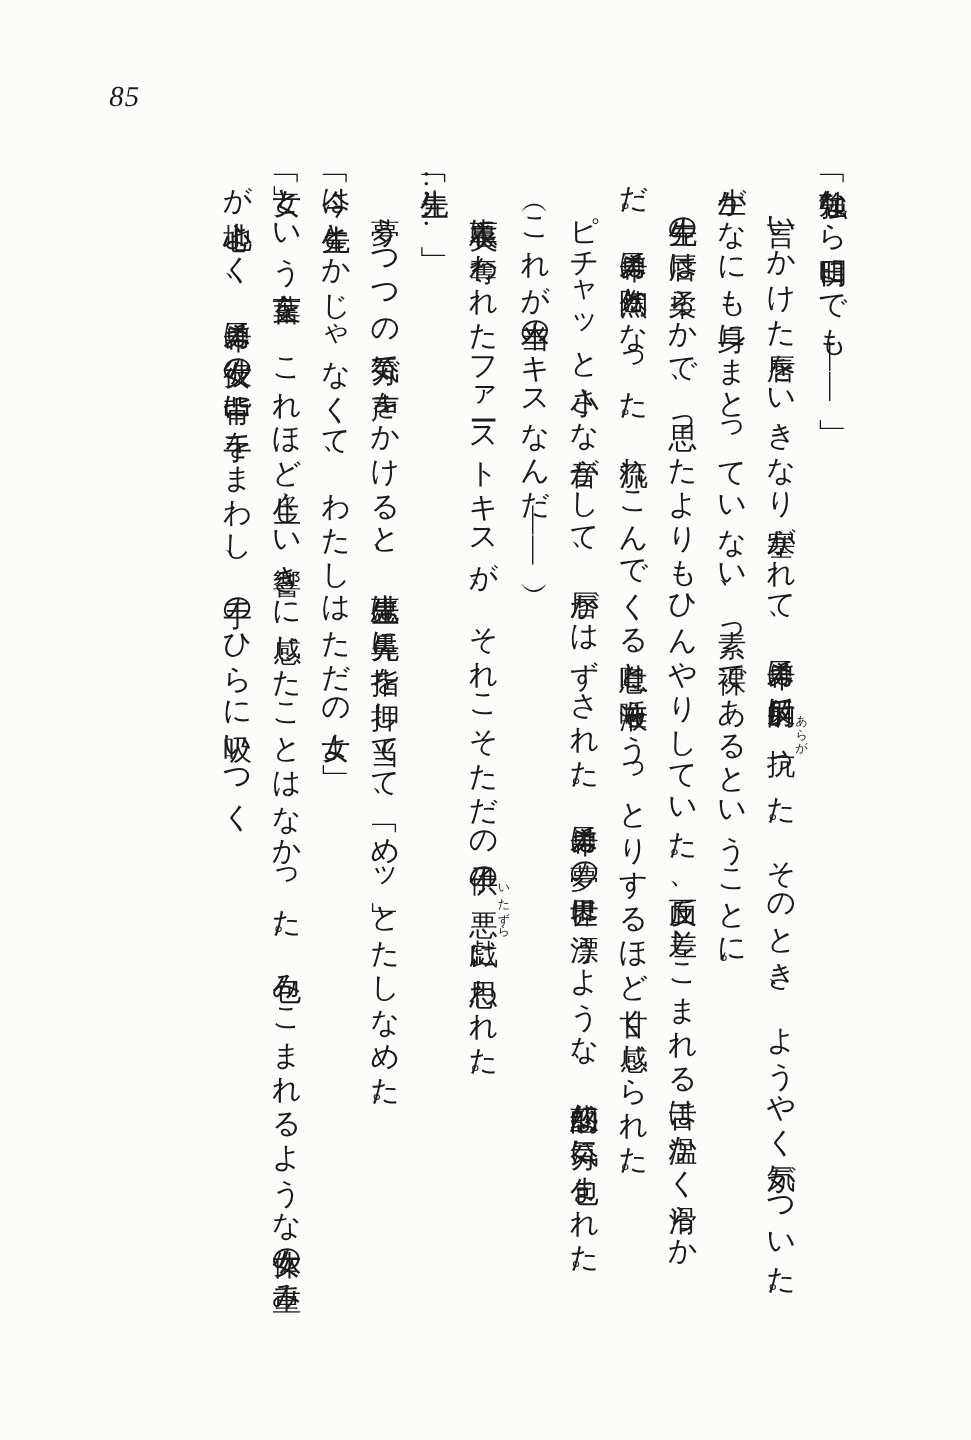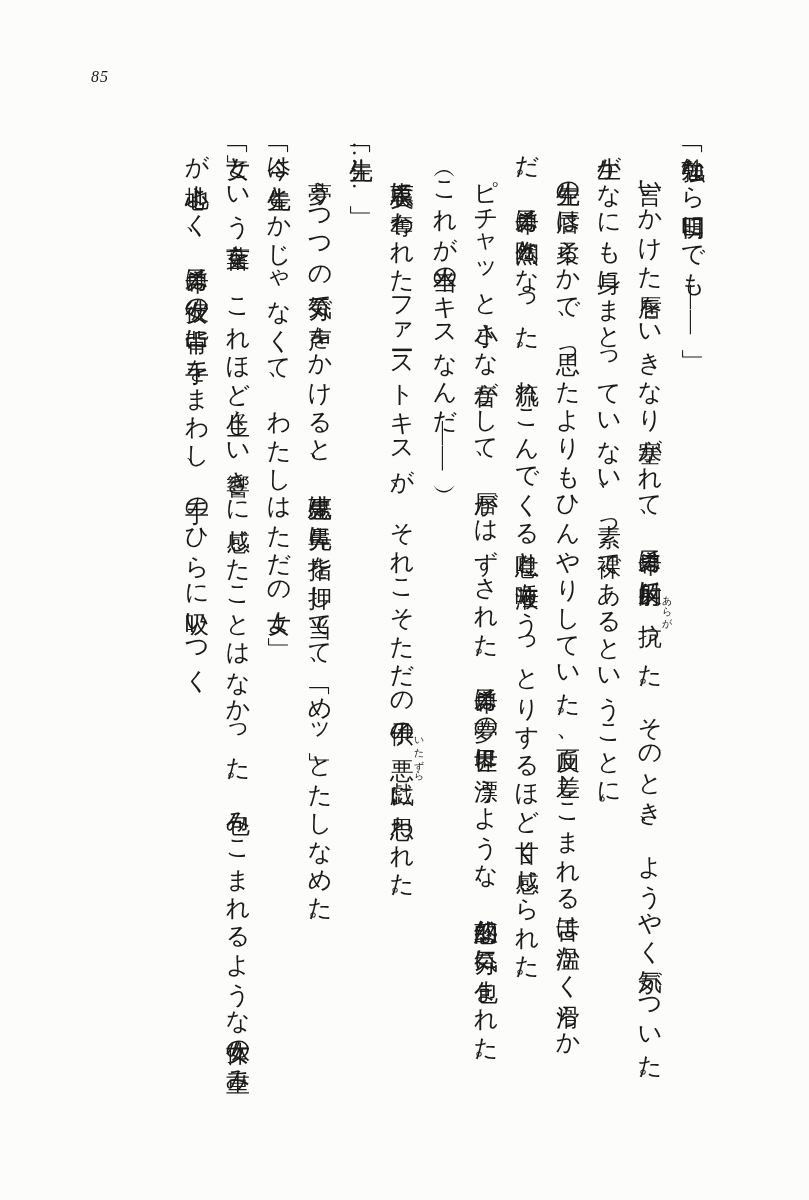--- a/index.html
+++ b/index.html
@@ -14,21 +14,21 @@
     font-family: "Liberation Serif", "DejaVu Serif", serif;
   }
   .page {
     position: absolute;
     inset: 0;
   }
   .page-number {
     position: absolute;
     left: 91px;
     top: 68px;
-    font-size: 16px;
+    font-size: 24px;
     font-style: italic;
     letter-spacing: 1px;
   }
   .text-block {
     position: absolute;
     top: 138px;
     right: 96px;
     width: 660px;
     height: 956px;
     writing-mode: vertical-rl;

